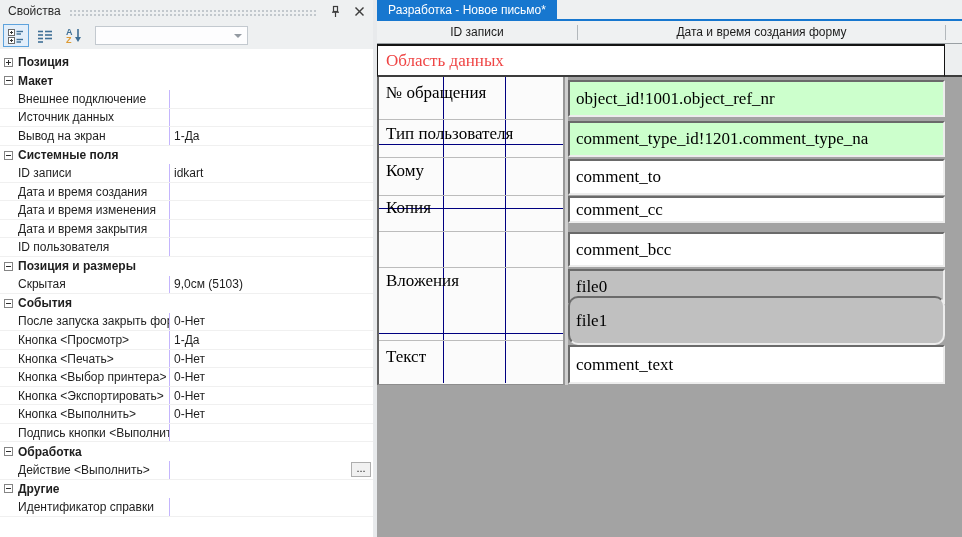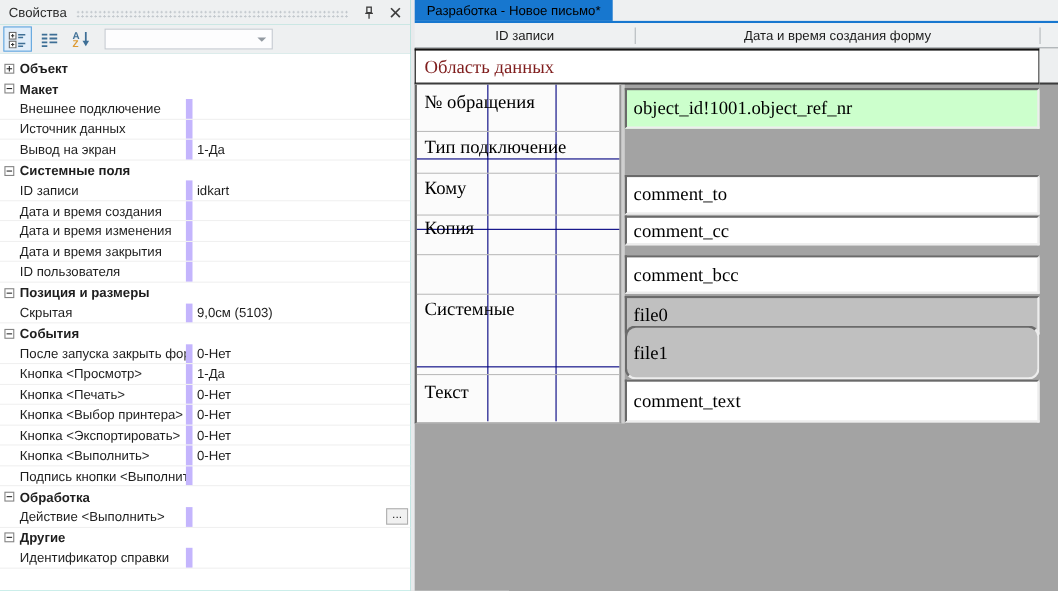--- a/index.html
+++ b/index.html
@@ -30,45 +30,45 @@
   #prop-grid{position:absolute;left:0;top:49px;width:373px;height:488px;background:#ffffff;
     padding-top:4px;}
   .prow{height:18.56px;display:flex;align-items:center;position:relative;font-size:12px;color:#1e1e1e;}
   .prow.item{border-bottom:1px solid #f0f0f0;}
   .exp{width:9px;height:9px;border:1px solid #848484;background:#fff;position:relative;
     margin-left:4px;flex:none;}
   .exp::before{content:"";position:absolute;left:1px;right:1px;top:3px;height:1px;background:#2e2e2e;}
   .exp.plus::after{content:"";position:absolute;top:1px;bottom:1px;left:3px;width:1px;background:#2e2e2e;}
   .cat-label{font-weight:bold;margin-left:5px;white-space:nowrap;}
   .pname{width:169px;padding-left:18px;white-space:nowrap;overflow:hidden;flex:none;}
-  .pvalue{flex:1;padding-left:4px;border-left:6px solid #c4b5fd;height:100%;
+  .pvalue{flex:1;padding-left:4px;border-left:1px solid #c4b5fd;height:100%;
     display:flex;align-items:center;white-space:nowrap;overflow:hidden;}
   .dots-btn{position:absolute;right:2px;top:1px;width:20px;height:15px;background:#f1f1f1;
     border:1px solid #aeaeae;font-size:11px;line-height:11px;text-align:center;color:#222;}
 
   
   #designer{position:absolute;left:377px;top:0;width:585px;height:537px;}
   #tabstrip{position:absolute;left:0;top:0;width:585px;height:21px;background:#eef0f1;}
   #tab-active{position:absolute;left:0;top:0;height:19px;min-width:180px;background:#1777cf;
-    color:#000000;font-size:12px;display:flex;align-items:center;justify-content:center;
+    color:#ffffff;font-size:12px;display:flex;align-items:center;justify-content:center;
     padding:0 10px;white-space:nowrap;}
   #tab-underline{position:absolute;left:0;top:19px;width:585px;height:2px;background:#1777cf;}
   #header-row{position:absolute;left:0;top:21px;width:585px;height:23px;background:#eff1f2;
     border-bottom:1px solid #9aa0a4;display:flex;}
   .hcell{display:flex;align-items:center;justify-content:center;font-size:12px;color:#1b1b1b;
     height:100%;}
   .hsep{width:1px;height:15px;background:#b3b8bc;align-self:center;}
   #hcell-1{width:200px;}
   #hcell-2{width:367px;}
   #hcell-3{flex:1;}
 
   #surface{position:absolute;left:0;top:44px;width:585px;height:493px;background:#a3a3a3;}
   #band{position:absolute;left:0;top:0;width:568px;height:33px;background:#ffffff;
     border:1px solid #141414;border-top-width:2px;border-bottom:2px solid #3c3c3c;
-    font-family:"Liberation Serif","DejaVu Serif",serif;font-size:17px;color:#7f1d1d;
+    font-family:"Liberation Serif","DejaVu Serif",serif;font-size:17px;color:#ef4444;
     display:flex;align-items:center;padding-left:8px;}
   #band-right{position:absolute;left:568px;top:0;width:17px;height:33px;background:#edeff0;
     border-bottom:2px solid #3c3c3c;}
   #label-col{position:absolute;left:0;top:33px;width:188px;height:308px;background:#fbfbfb;
     border-left:2px solid #636363;border-right:2px solid #979797;border-bottom:1px solid #8d8d8d;}
   #label-gap{position:absolute;left:188px;top:33px;width:3px;height:308px;background:#cfcfcf;}
   .flabel{position:absolute;left:7px;font-family:"Liberation Serif","DejaVu Serif",serif;
     font-size:17px;color:#000;white-space:nowrap;}
   .lsep{position:absolute;left:0;width:184px;height:1px;background:#bcbcbc;}
   .navy-h{position:absolute;left:0;width:184px;height:1px;background:#000080;}
@@ -139,21 +139,21 @@
     </span>
     <div id="combo">
       <span id="combo-value"></span>
       <span id="combo-arrow"></span>
     </div>
   </div>
 
   <div id="prop-grid">
       <div class="prow category">
         <span class="exp plus"></span>
-        <span class="cat-label">Объект</span>
+        <span class="cat-label">Позиция</span>
       </div>
       <div class="prow category">
         <span class="exp"></span>
         <span class="cat-label">Макет</span>
       </div>
       <div class="prow item">
         <div class="pname">Внешнее подключение</div>
         <div class="pvalue"></div>
       </div>
       <div class="prow item">
@@ -269,28 +269,29 @@
         <div class="lsep" style="top: 42px;"></div>
         <div class="lsep" style="top: 80px;"></div>
         <div class="lsep" style="top: 118px;"></div>
         <div class="lsep" style="top: 154px;"></div>
         <div class="lsep" style="top: 190px;"></div>
         <div class="lsep" style="top: 263px;"></div>
         <div class="navy-h" style="top: 67px;"></div>
         <div class="navy-h" style="top: 131px;"></div>
         <div class="navy-h" style="top: 256px;"></div>
         <div class="flabel" style="top: 6px;">№ обращения</div>
-        <div class="flabel" style="top: 47px;">Тип подключение</div>
+        <div class="flabel" style="top: 47px;">Тип пользователя</div>
         <div class="flabel" style="top: 84px;">Кому</div>
         <div class="flabel" style="top: 121px;">Копия</div>
-        <div class="flabel" style="top: 194px;">Системные</div>
+        <div class="flabel" style="top: 194px;">Вложения</div>
         <div class="flabel" style="top: 270px;">Текст</div>
       </div>
     <div id="label-gap"></div>
   <div class="field bg-green" style="top: 36px; height: 37px;">object_id!1001.object_ref_nr</div>
+      <div class="field bg-green" style="top: 77px; height: 36px;">comment_type_id!1201.comment_type_na</div>
       <div class="field bg-white" style="top: 115px; height: 36px;">comment_to</div>
       <div class="field bg-white" style="top: 152px; height: 27px;">comment_cc</div>
       <div class="field bg-white" style="top: 188px; height: 35px;">comment_bcc</div>
       <div class="field bg-silver" style="top: 225px; height: 35px;">file0</div>
       <div class="field bg-silver" style="top: 252px; height: 49px; border-radius: 10px;">file1</div>
       <div class="field bg-white" style="top: 301px; height: 39px;">comment_text</div>
     </div>
 </div>
 
 </body></html>

